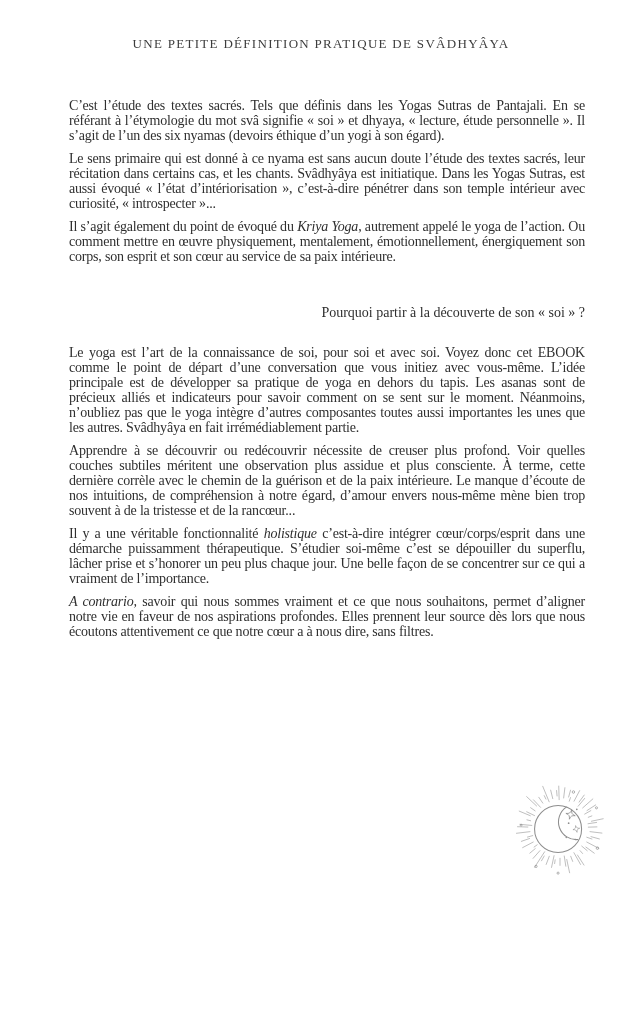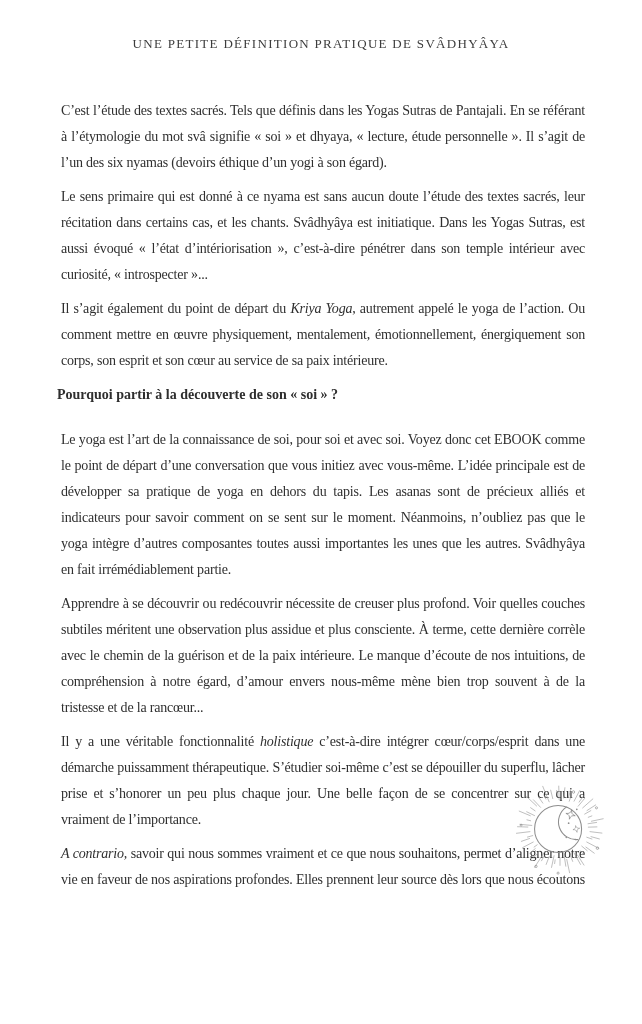--- a/index.html
+++ b/index.html
@@ -17,34 +17,34 @@
   .title{
     margin:0 0 46px 0;
     text-align:center;
     font-size:13px;
     font-weight:400;
     letter-spacing:1.3px;
     color:#3c3c3c;
     text-transform:uppercase;
   }
   .para{
-    margin:0 0 8px 4px;
+    margin:0 0 8px 12px;
     font-size:14px;
-    line-height:26px;
+    line-height:15px;
     letter-spacing:-0.2px;
     text-align:justify;
   }
   .para:last-child{margin-bottom:0;}
   .para em{}
   .subheading{
-    margin:8px 0 18px 0;
-    text-align:left;
+    margin:36px 0 18px 0;
+    text-align:right;
     font-size:14px;
     line-height:26.5px;
-    font-weight:700;
+    font-weight:400;
     color:#2e2e2e;
   }
   .moon-icon{
     position:absolute;
     right:34px;bottom:17px;
     width:96px;height:96px;
   }
   .moon-icon svg{display:block;width:100%;height:100%;}
   .moon-icon .stroke{fill:none;stroke:#8e8e8e;}
   .moon-icon .moon{stroke-width:1.1;}
@@ -56,21 +56,21 @@
 </head>
 <body>
 
 <div class="page">
 
   <h1 class="title">UNE PETITE DÉFINITION PRATIQUE DE SVÂDHYÂYA</h1>
 
   <div>
       <p class="para"><span>C’est l’étude des textes sacrés. Tels que définis dans les Yogas Sutras de Pantajali. En se référant à l’étymologie du mot svâ signifie « soi » et dhyaya, « lecture, étude personnelle ». Il s’agit de l’un des six nyamas (devoirs éthique d’un yogi à son égard).</span></p>
       <p class="para"><span>Le sens primaire qui est donné à ce nyama est sans aucun doute l’étude des textes sacrés, leur récitation dans certains cas, et les chants. Svâdhyâya est initiatique. Dans les Yogas Sutras, est aussi évoqué « l’état d’intériorisation », c’est-à-dire pénétrer dans son temple intérieur avec curiosité, « introspecter »...</span></p>
-      <p class="para"><span>Il s’agit également du point de départ du </span><em>Kriya Yoga</em><span>, autrement appelé le yoga de l’action. Ou comment mettre en œuvre physiquement, mentalement, émotionnellement, énergiquement son corps, son esprit et son cœur au service de sa paix intérieure.</span></p>
+      <p class="para"><span>Il s’agit également du point de évoqué du </span><em>Kriya Yoga</em><span>, autrement appelé le yoga de l’action. Ou comment mettre en œuvre physiquement, mentalement, émotionnellement, énergiquement son corps, son esprit et son cœur au service de sa paix intérieure.</span></p>
     </div>
 
   <h2 class="subheading">Pourquoi partir à la découverte de son « soi » ?</h2>
 
   <div>
       <p class="para"><span>Le yoga est l’art de la connaissance de soi, pour soi et avec soi. Voyez donc cet EBOOK comme le point de départ d’une conversation que vous initiez avec vous-même. L’idée principale est de développer sa pratique de yoga en dehors du tapis. Les asanas sont de précieux alliés et indicateurs pour savoir comment on se sent sur le moment. Néanmoins, n’oubliez pas que le yoga intègre d’autres composantes toutes aussi importantes les unes que les autres. Svâdhyâya en fait irrémédiablement partie.</span></p>
       <p class="para"><span>Apprendre à se découvrir ou redécouvrir nécessite de creuser plus profond. Voir quelles couches subtiles méritent une observation plus assidue et plus consciente. À terme, cette dernière corrèle avec le chemin de la guérison et de la paix intérieure. Le manque d’écoute de nos intuitions, de compréhension à notre égard, d’amour envers nous-même mène bien trop souvent à de la tristesse et de la rancœur...</span></p>
       <p class="para"><span>Il y a une véritable fonctionnalité </span><em>holistique</em><span> c’est-à-dire intégrer cœur/corps/esprit dans une démarche puissamment thérapeutique. S’étudier soi-même c’est se dépouiller du superflu, lâcher prise et s’honorer un peu plus chaque jour. Une belle façon de se concentrer sur ce qui a vraiment de l’importance.</span></p>
       <p class="para"><em>A contrario,</em><span> savoir qui nous sommes vraiment et ce que nous souhaitons, permet d’aligner notre vie en faveur de nos aspirations profondes. Elles prennent leur source dès lors que nous écoutons attentivement ce que notre cœur a à nous dire, sans filtres.</span></p>
     </div>

